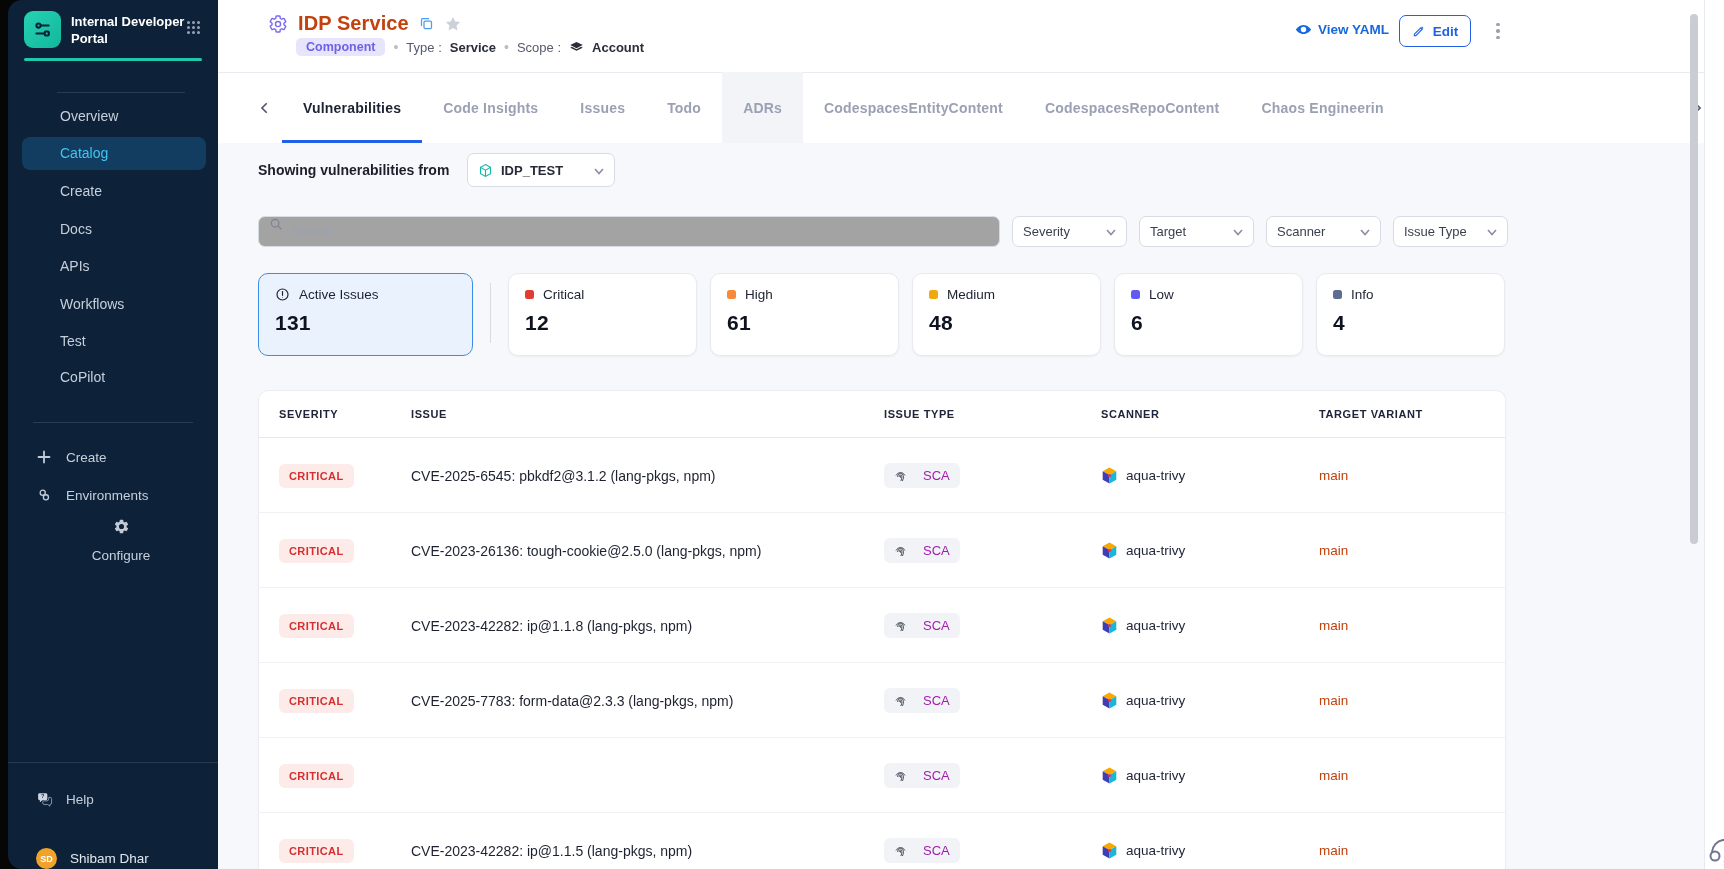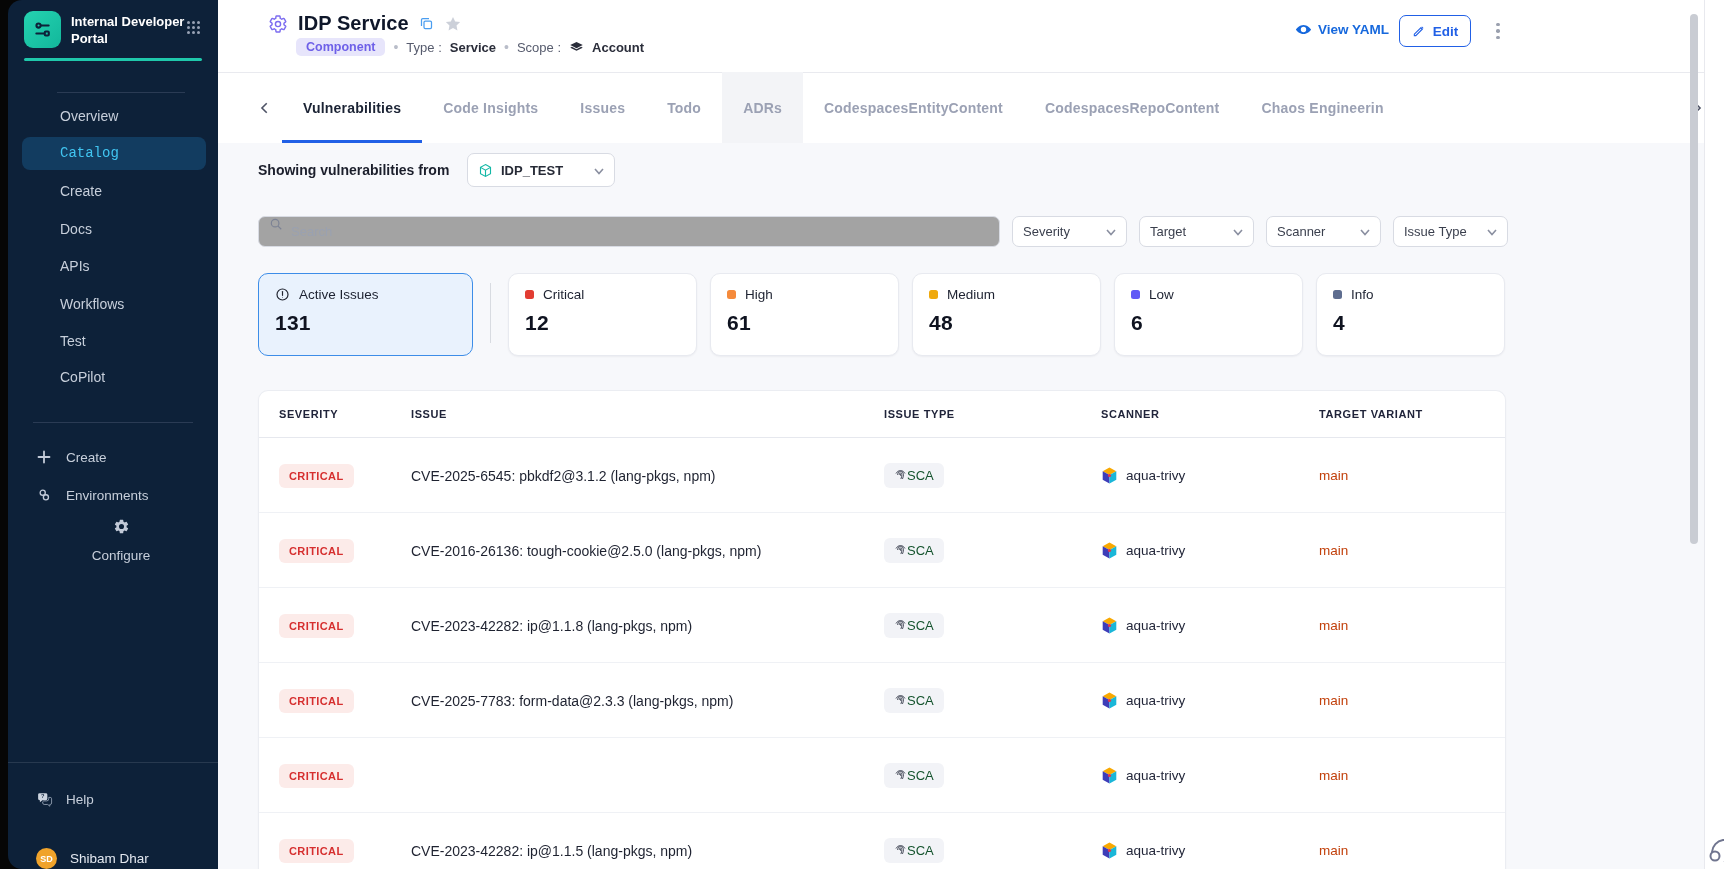--- a/index.html
+++ b/index.html
@@ -15,34 +15,34 @@
     background:#0d2139; border-radius:14px 0 0 14px; z-index:2; }
   .brand { left:16px; top:11px; display:flex; gap:10px; align-items:flex-start; }
   .brand-logo { width:37px; height:37px; border-radius:9px;
     background:linear-gradient(135deg,#25d3b1,#12b79b); display:flex; align-items:center; justify-content:center; }
   .brand-title { color:#fff; font-size:13px; font-weight:700; line-height:1.3; width:118px; padding-top:3px; }
   .grid-dots { left:178px; top:20px; color:#98a2b5; }
   .brand-line { left:16px; top:58px; width:178px; height:3px; background:#1fc8ab; border-radius:2px; }
   .sb-div { height:1px; background:#2a3b54; }
   .nav-item { left:14px; width:184px; height:33px; border-radius:8px; color:#c7cfdb;
     font-size:14px; line-height:33px; padding-left:38px; cursor:pointer; }
-  .nav-item.active { background:#123c60; color:#41c5f1;font-family:Liberation Mono, monospace; }
+  .nav-item.active { background:#123c60; color:#41c5f1; }
   .action-item { left:14px; width:184px; height:33px; color:#c7cfdb; font-size:13.5px;
     display:flex; align-items:center; gap:13px; padding-left:14px; cursor:pointer; }
   .action-item .ic { width:17px; height:17px; display:inline-flex; color:#c2cad8; }
   .user-avatar { width:21px; height:21px; border-radius:50%; background:#f0a32b; color:#fff;
     font-size:9px; font-weight:700; display:flex; align-items:center; justify-content:center; }
 
   
   .main { position:absolute; left:218px; top:0; width:1506px; height:869px; background:#f7f8fb; overflow:hidden; z-index:2; }
   .main-header { left:0; top:0; width:100%; height:143px; background:#fff; }
   .header-rule { left:0px; top:72px; width:100%; height:1px; background:#e9eaef; }
 
   .title-row { left:50px; top:12px; display:flex; align-items:center; gap:10px; }
-  .page-title { font-size:20px; font-weight:700; color:#0f172a; letter-spacing:.1px; }
+  .page-title { font-size:20px; font-weight:700; color:#c2410c; letter-spacing:.1px; }
   .meta-row { left:78px; top:38px; display:flex; align-items:center; gap:8px; font-size:13px; color:#565b6d; }
   .entity-badge { background:#e7e5fb; color:#6e60e8; font-size:12.5px; font-weight:600;
     padding:2px 10px; border-radius:5px; }
   .meta-sep { color:#b9bdc9; font-size:14px; }
   .meta-strong { color:#2a2d3a; font-weight:700; }
 
   .view-yaml { left:1077px; top:21px; display:flex; align-items:center; gap:6px; color:#1668dd;
     font-size:13.5px; font-weight:700; cursor:pointer; }
   .edit-btn { left:1181px; top:15px; width:72px; height:32px; border:1.5px solid #2160e6; border-radius:7px;
     background:#fff; color:#2160e6; font-size:13.5px; font-weight:700;
@@ -95,22 +95,22 @@
   .thead { position:relative; height:47px; border-bottom:1px solid #e6e8ee; }
   .th { position:absolute; top:0; height:47px; line-height:47px; font-size:11px; font-weight:700;
     color:#20243a; letter-spacing:.6px; }
   .trow { position:relative; height:75px; border-bottom:1px solid #eff1f5; cursor:pointer; }
   .td { position:absolute; top:0; height:75px; display:flex; align-items:center; }
   .c1 { left:20px; width:130px; } .c2 { left:152px; width:455px; } .c3 { left:625px; width:200px; }
   .c4 { left:842px; width:200px; } .c5 { left:1060px; width:170px; }
   .sev-badge { background:#fcebe9; color:#d62f2f; font-size:11px; font-weight:700; letter-spacing:.4px;
     padding:6px 10px; border-radius:6px; }
   .issue-text { font-size:14px; color:#1e2230; }
-  .type-pill { background:#f2f3f7; border-radius:6px; padding:5px 10px; display:flex; align-items:flex-start;
-    gap:0; font-size:13px; color:#14532d; }
+  .type-pill { background:#f2f3f7; border-radius:6px; padding:5px 10px; display:flex; align-items:flex-end;
+    gap:16px; font-size:13px; color:#a21caf; }
   .scanner-cell { display:flex; align-items:center; gap:8px; font-size:13.5px; color:#23273a; }
   .variant-text { font-size:13.5px; color:#c2410c;text-align:center; }
 
   
   .right-panel { left:1486px; top:0; width:20px; height:869px; background:#fff; }
   .right-line { left:1486px; top:0; width:1px; height:869px; background:#e8e9ee; }
   .scroll-thumb { left:1472px; top:14px; width:8px; height:530px; background:#c9ccd3; border-radius:4px; cursor:pointer; }
   .support-glyph { left:1488px; top:830px; color:#70758f; }
 </style>
 </head>
@@ -433,21 +433,21 @@
         </div>
       <div class="td c5">
           <span class="variant-text">main</span>
         </div>
     </div>
     <div class="trow">
       <div class="td c1">
           <span class="sev-badge">CRITICAL</span>
         </div>
       <div class="td c2">
-          <span class="issue-text">CVE-2016-26136: tough-cookie@2.5.0 (lang-pkgs, npm)</span>
+          <span class="issue-text">CVE-2023-26136: tough-cookie@2.5.0 (lang-pkgs, npm)</span>
         </div>
       <div class="td c3">
           <span class="type-pill">
             <span style="display:inline-flex;color:#3a3f4e;">
               <svg width="13" height="13" viewBox="0 0 24 24" fill="none" stroke="currentColor" stroke-width="1.7" stroke-linecap="round">
                 <path d="M4 9.5a9 9 0 0116 0"></path>
                 <path d="M6.5 12a5.5 5.5 0 0111 0c0 3-.7 5.6-1.6 7.6"></path>
                 <path d="M9.5 12a2.5 2.5 0 015 0c0 2.8-.6 5.5-1.5 7.7"></path>
                 <path d="M12 12v1.5"></path>
               </svg>

